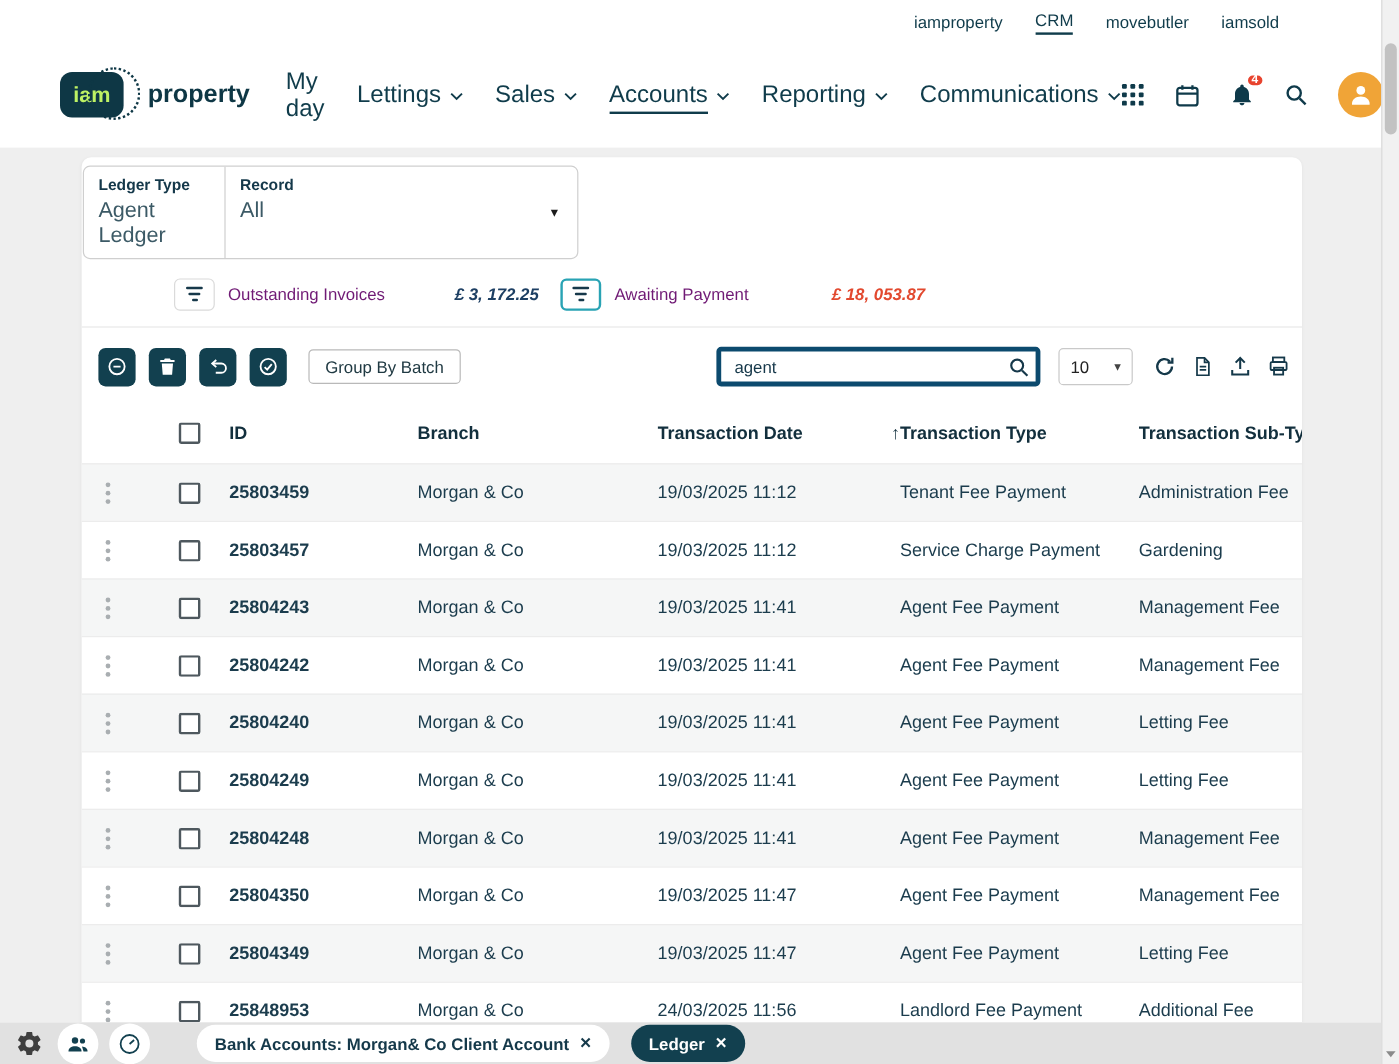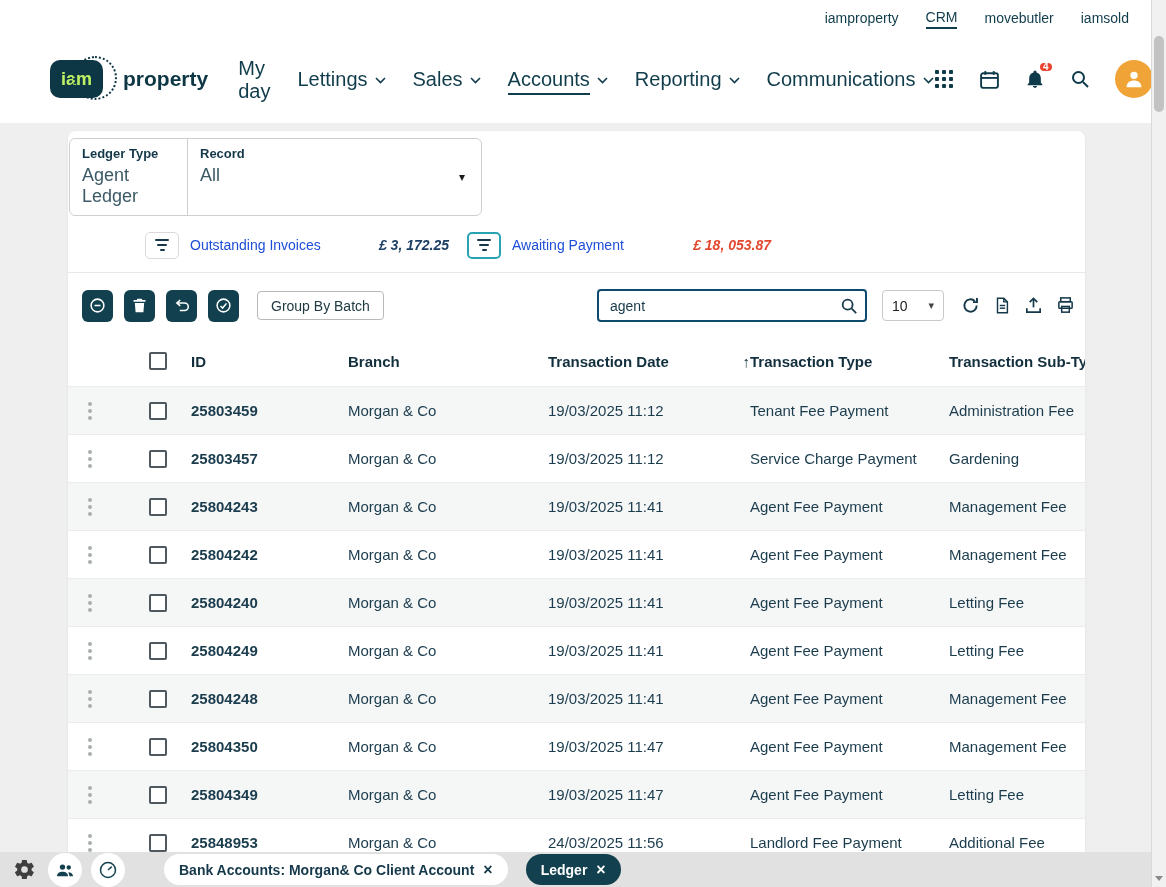--- a/index.html
+++ b/index.html
@@ -5,21 +5,21 @@
   * { box-sizing: border-box; }
   html,body { margin:0; padding:0; }
   body {
     width:1166px; height:887px; overflow:hidden; position:relative;
     font-family:"Liberation Sans", sans-serif; background:#fff; color:#16384a;
   }
   .page { width:100%; height:100%; display:flex; flex-direction:column; }
 
   
   .topbar { height:35px; flex:none; background:#fff; display:flex; align-items:center;
-            justify-content:flex-end; gap:27px; padding-right:37px; }
+            justify-content:flex-end; gap:27px; padding-right:100px; }
   .top-link { font-size:14px; color:#103c4b; cursor:pointer; padding:3px 0 2px; }
   .top-link.active { border-bottom:2px solid #103c4b; font-weight:500; }
 
   
   .header { height:88px; flex:none; background:#fff; display:flex; align-items:center;
             padding:0 66px 0 50px; }
   .logo { display:flex; align-items:center; flex:none; margin-right:30px; }
   .logo-mark { position:relative; background:#0e3745; color:#bef264; font-size:18px; font-weight:700;
                padding:10px 11px; border-radius:10px; line-height:1; }
   .logo-ring { position:absolute; top:-4px; right:-14px; width:44px; height:44px;
@@ -57,37 +57,37 @@
   .sum-group { display:flex; align-items:center; }
   .sum-group:nth-child(1) { width:322px; }
   .sum-group:nth-child(2) { width:306px; }
   .sum-group:nth-child(3) { flex:1; }
   .filter-btn { width:34px; height:27px; border:1px solid #dadada; background:#fff; border-radius:5px;
                 display:flex; flex-direction:column; align-items:center; justify-content:center;
                 gap:3px; cursor:pointer; padding:0; flex:none; }
   .filter-btn.active { border:2px solid #29a3b4; }
   .fbar { height:2px; background:#16384a; border-radius:1px; display:block; }
   .fbar.b1 { width:14px; } .fbar.b2 { width:10px; } .fbar.b3 { width:5px; }
-  .sum-label { margin-left:11px; font-size:14px; color:#1d4ed8; white-space:nowrap; }
+  .sum-label { margin-left:11px; font-size:14px; color:#701a75; white-space:nowrap; }
   .sum-amount { margin-left:auto; margin-right:18px; font-size:14px; font-weight:600;
                 font-style:italic; white-space:nowrap; }
   .sum-group:last-child .sum-amount { margin-right:2px; }
 
   .h-divider { border-top:1px solid #e8e8e8; margin-top:12px; }
 
   .toolbar { display:flex; align-items:center; padding:16px 10px 0 2px;margin-left:12px; }
   .tool-btn { width:31px; height:32px; border-radius:6px; background:#12404f; border:none;
               margin-right:11px; display:flex; align-items:center; justify-content:center;
               cursor:pointer; padding:0; flex:none; }
   .tool-btn svg { width:17px; height:17px; }
   .gbb-btn { margin-left:7px; height:29px; padding:0 13px; background:#fff; border:1px solid #b9b9b9;
              border-radius:4px; font-size:14px; color:#203a43; cursor:pointer; font-family:inherit; }
   .toolbar-right { margin-left:auto; display:flex; align-items:center; }
   .search-wrap { position:relative; }
-  .search-input { width:270px; height:33px; border:2px solid #0c4a6e; border-radius:4px;
+  .search-input { width:270px; height:33px; border:4px solid #0c4a6e; border-radius:4px;
                   padding:0 34px 0 11px; font-size:14px; color:#16384a; font-family:inherit; outline:none; }
   .search-icon-btn { position:absolute; right:9px; top:50%; transform:translateY(-50%);
                      color:#16384a; display:flex; cursor:pointer; }
   .page-size { margin-left:15px; width:62px; height:31px; border:1px solid #c9c9c9; border-radius:4px;
                display:flex; align-items:center; justify-content:space-between; padding:0 9px;
                font-size:14px; color:#222; cursor:pointer; }
   .ps-caret { font-size:11px; color:#444; }
   .icon-row { display:flex; align-items:center; gap:13px; margin-left:17px; color:#15394a; }
   .icon-row svg { cursor:pointer; display:block; }
 

